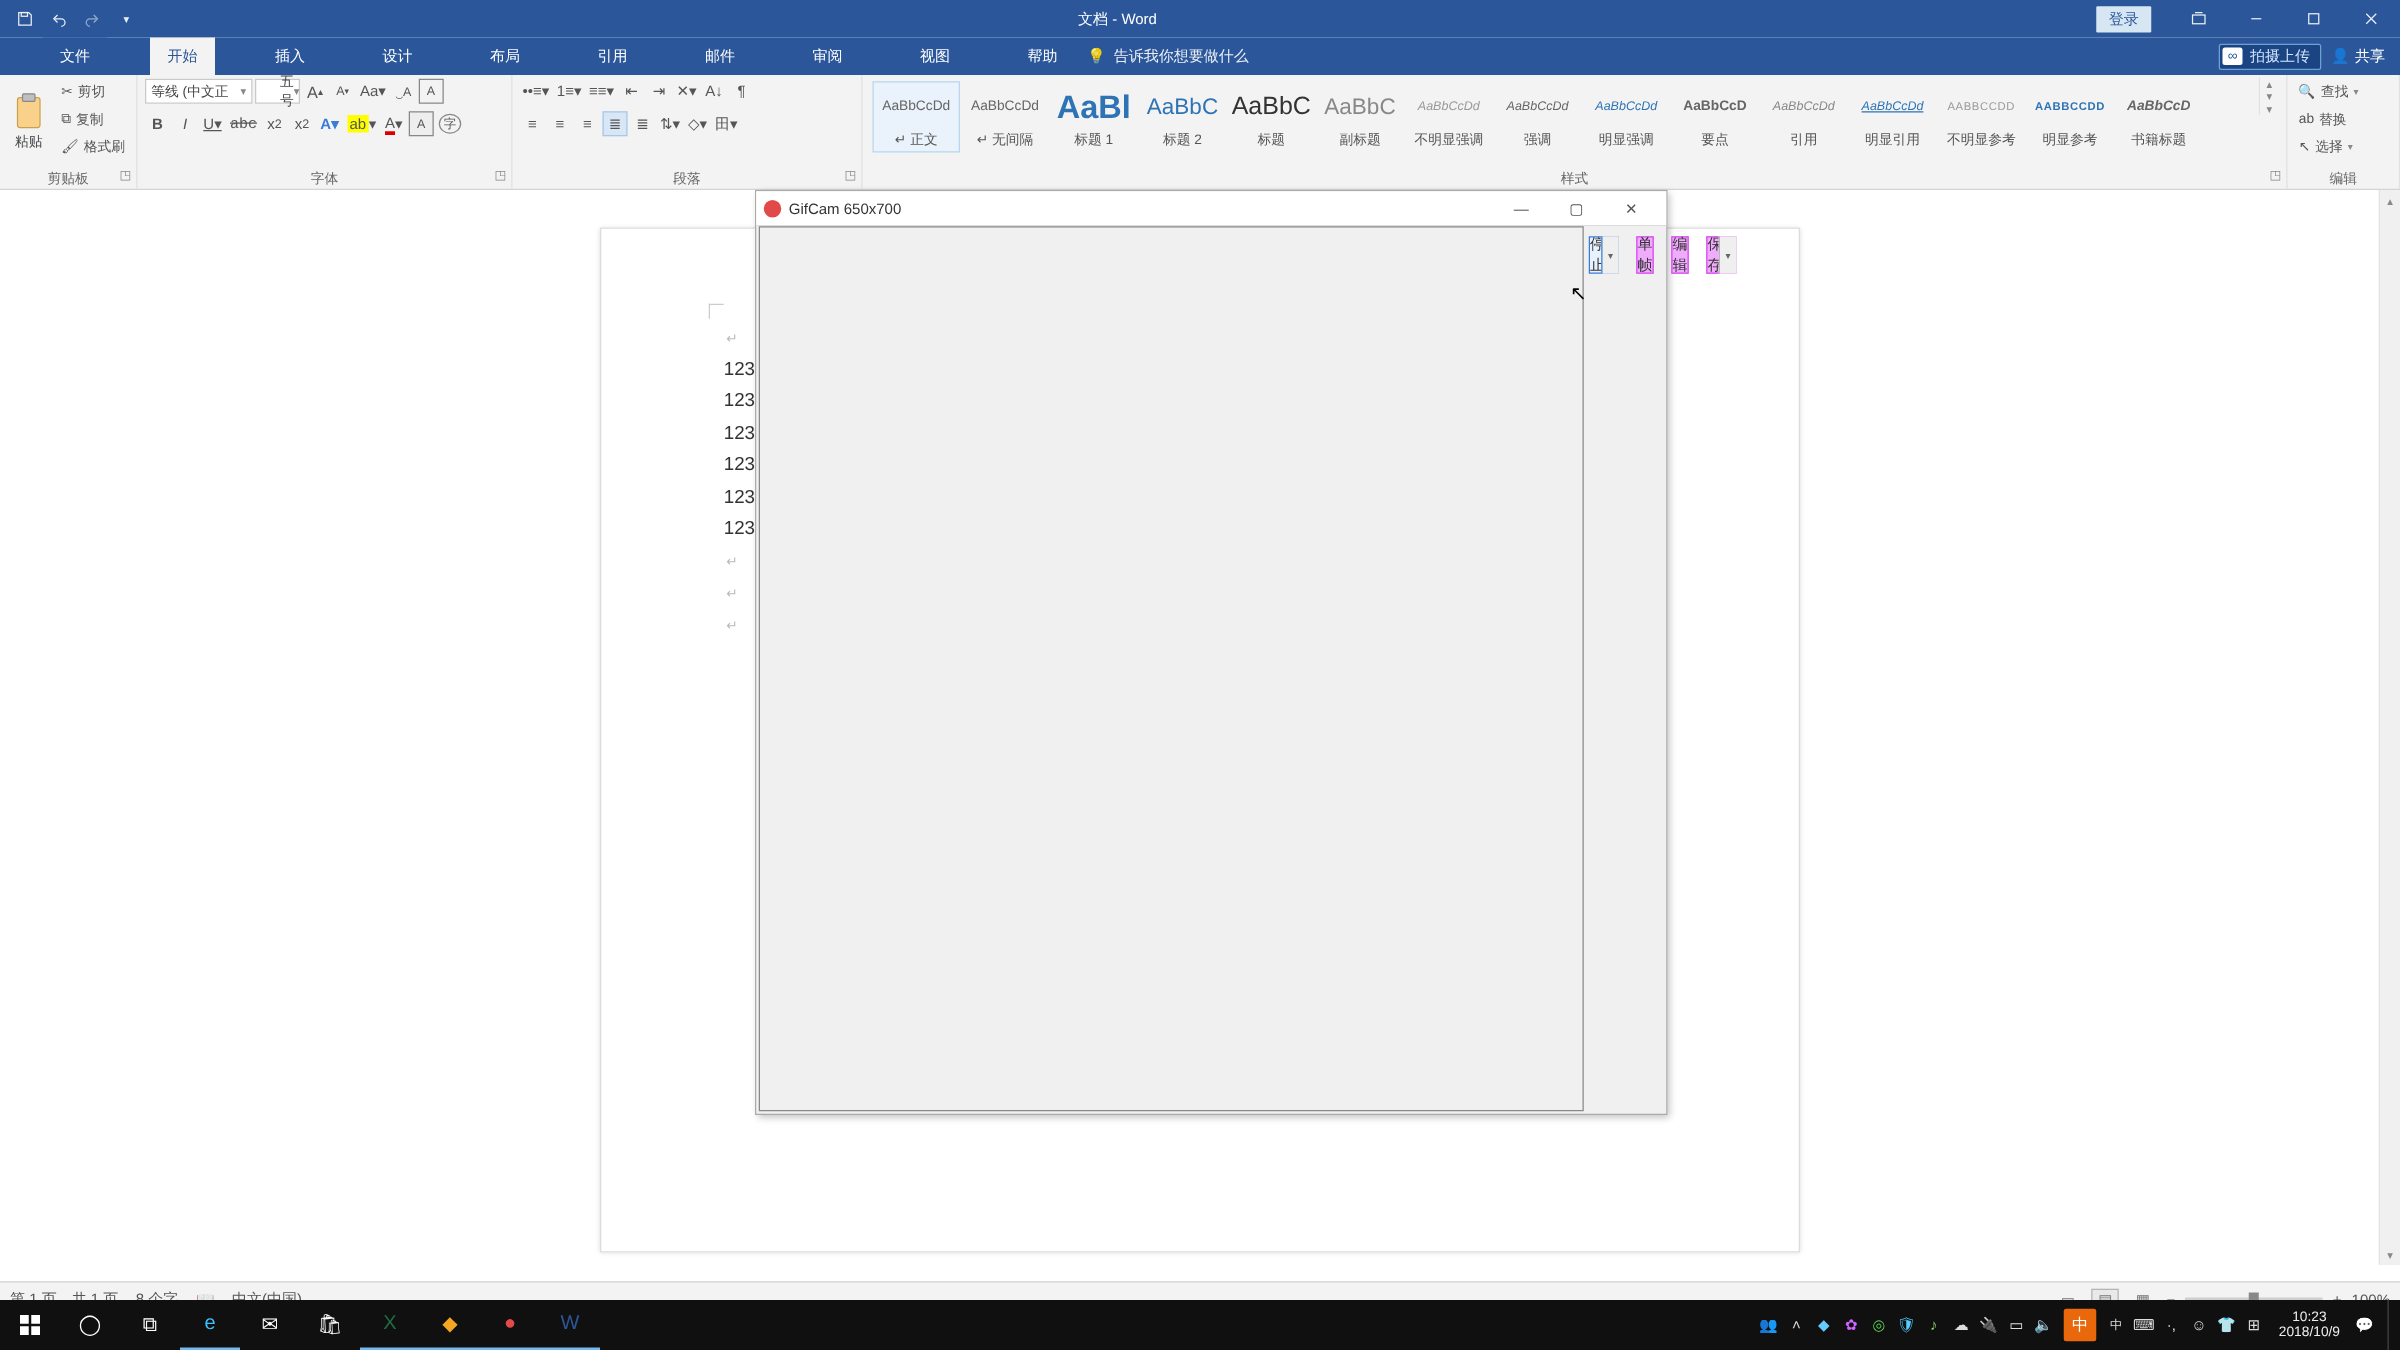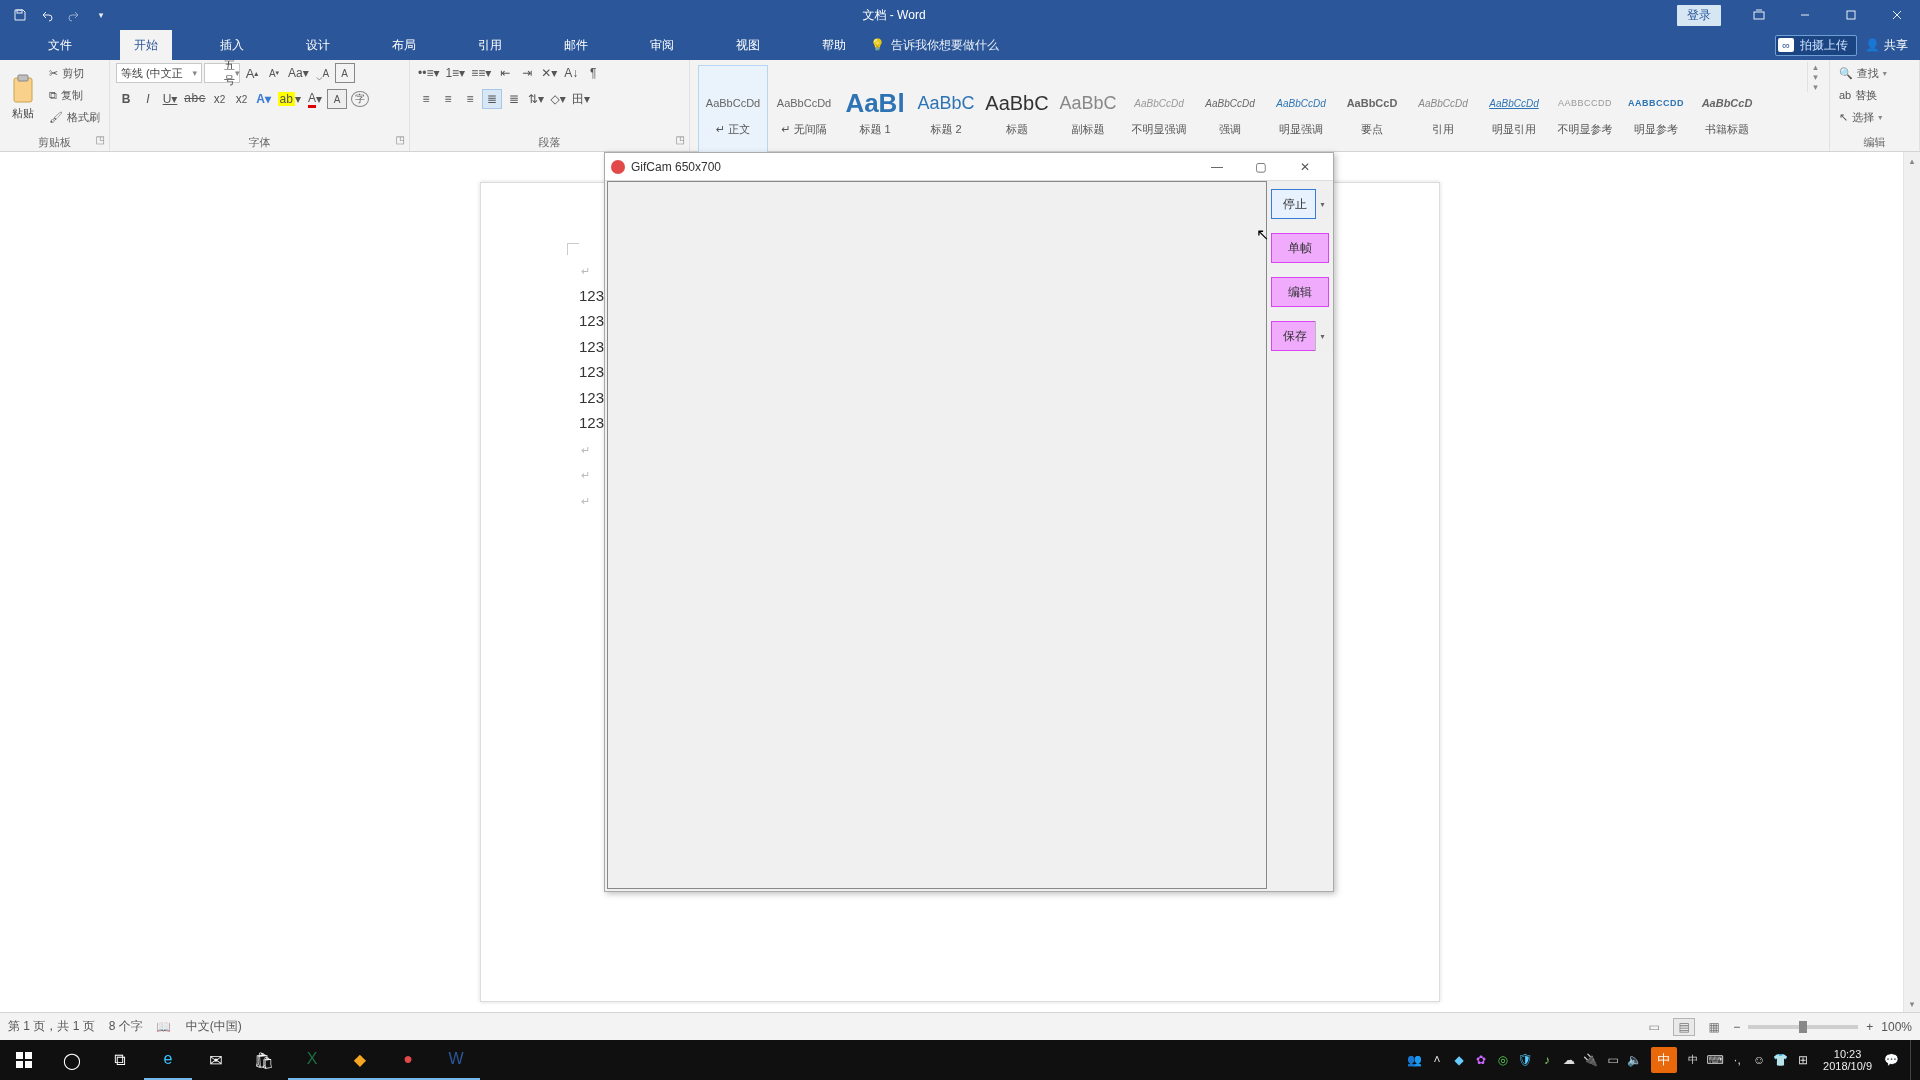--- a/index.html
+++ b/index.html
@@ -37,21 +37,21 @@
 .small-row { display: flex; align-items: center; gap: 2px; height: 22px; }
 .small-btn { min-width: 20px; height: 20px; display: flex; align-items: center; justify-content: center; font-size: 12px; color: #555; padding: 0 2px; }
 .mini-stack { display: flex; flex-direction: column; gap: 0; }
 .mini-item { font-size: 11px; color: #555; height: 22px; display: flex; align-items: center; gap: 4px; padding: 0 3px; white-space: nowrap; }
 .combo { border: 1px solid #c9c9c9; background: #fff; height: 20px; font-size: 11px; display: flex; align-items: center; padding: 0 4px; color: #444; }
 .combo.font { width: 86px; }
 .combo.size { width: 36px; padding-left: 19px; }
 .combo .dd { margin-left: auto; font-size: 9px; color: #888; }
 
 .styles-gallery { display: flex; align-items: stretch; gap: 1px; padding: 3px 2px; flex: 1; overflow: hidden; }
-.style-item { width: 70px; display: flex; flex-direction: column; align-items: center; justify-content: center; gap: 2px; border: 1px solid transparent; padding: 20px; }
+.style-item { width: 70px; display: flex; flex-direction: column; align-items: center; justify-content: center; gap: 2px; border: 1px solid transparent; padding: 2px; }
 .style-item.sel { border: 1px solid #b8d6f0; background: #eaf2fb; }
 .style-item .preview { font-size: 11px; color: #666; height: 34px; display: flex; align-items: center; justify-content: center; }
 .style-item .name { font-size: 11px; color: #555; white-space: nowrap; }
 .styles-scroll { width: 16px; display: flex; flex-direction: column; border-left: 1px solid #e1e1e1; }
 .styles-scroll div { flex: 1; display:flex; align-items:center; justify-content:center; font-size:9px; color:#888; }
 
 .editing-stack { display: flex; flex-direction: column; justify-content: center; gap: 0; }
 
 
 .doc-area { position: absolute; top: 152px; left: 0; right: 0; bottom: 28px; background: #fff; }
@@ -73,40 +73,40 @@
 .zoom-slider .thumb { position:absolute; top:-4px; width:8px; height:12px; background:#888; left:50%; transform:translateX(-50%); }
 
 
 .gifcam-window { position: absolute; left: 604px; top: 152px; width: 730px; height: 740px; background:#f0f0f0; box-shadow: 2px 2px 6px rgba(0,0,0,.25); border:1px solid #aaa; }
 .gifcam-title { height: 28px; background:#fff; border-bottom:1px solid #ddd; display:flex; align-items:center; padding:0 6px; font-size:12px; color:#333; gap:6px; }
 .gifcam-title .ico { width:14px; height:14px; border-radius:50%; background:#e24a4a; display:inline-block; }
 .gifcam-title .wbtns { margin-left:auto; display:flex; }
 .gifcam-title .wbtn { width:44px; height:24px; display:flex; align-items:center; justify-content:center; font-size:12px; color:#555; }
 .gifcam-body { position:absolute; top:28px; left:2px; right:66px; bottom:2px; background:transparent; }
 .gifcam-capture { position:absolute; inset:0; border:1px solid #888; background:transparent; }
-.gifcam-side { position:absolute; top:36px; right:4px; width:58px; display:flex; flex-direction:column; gap:14px;text-align:center; }
+.gifcam-side { position:absolute; top:36px; right:4px; width:58px; display:flex; gap:14px;text-align:center; }
 .gifcam-btn { height:30px; background:#f0abfc; border:1px solid #d946ef; display:flex; align-items:center; justify-content:center; font-size:12px; color:#333; position:relative; }
 .gifcam-btn.active { border:1px solid #3a7bd5; background:#e8f1fe; }
 .gifcam-btn .dd { position:absolute; right:-1px; top:-1px; bottom:-1px; width:14px; border-left:1px solid #b7b7b7; display:flex; align-items:center; justify-content:center; font-size:8px; color:#666; background:#efefef; }
 .gifcam-btn.active .dd { border-left:1px solid #3a7bd5; }
 
 .cursor { position:absolute; left:1256px; top:225px; font-size:16px; pointer-events:none; }
 
 
 .taskbar { position:absolute; left:0; right:0; bottom:0; height:40px; background:#101010; display:flex; align-items:center; color:#fff; z-index: 50; }
 .taskbar .tb-btn { width:48px; height:40px; display:flex; align-items:center; justify-content:center; font-size:16px; color:#fff; }
 .taskbar .tb-btn.running { border-bottom:2px solid #76b9ed; }
 .taskbar .tray { margin-left:auto; display:flex; align-items:center; gap:2px; padding-right:4px; }
 .taskbar .tray .ti { width:20px; height:40px; display:flex; align-items:center; justify-content:center; font-size:12px; color:#ddd; }
 .taskbar .clock { display:flex; flex-direction:column; align-items:center; justify-content:center; font-size:11px; line-height:1.1; padding:0 8px; color:#eee; }
 .taskbar .ime-block { background:#e9680c; width:26px; height:26px; border-radius:2px; display:flex; align-items:center; justify-content:center; font-size:13px; margin:0 4px; }
 .taskbar .showdesk { width:6px; height:40px; border-left:1px solid #444; margin-left:6px; }
 
 
-.statusbar { bottom: 40px; }
+.statusbar { bottom: 27px; }
 .doc-area { bottom: 68px; }
 .right-scrollbar { bottom: 68px; }
 
 svg { display:block; }
 </style>
 </head>
 <body>
 
 <div class="titlebar">
   <div class="title-qat">

